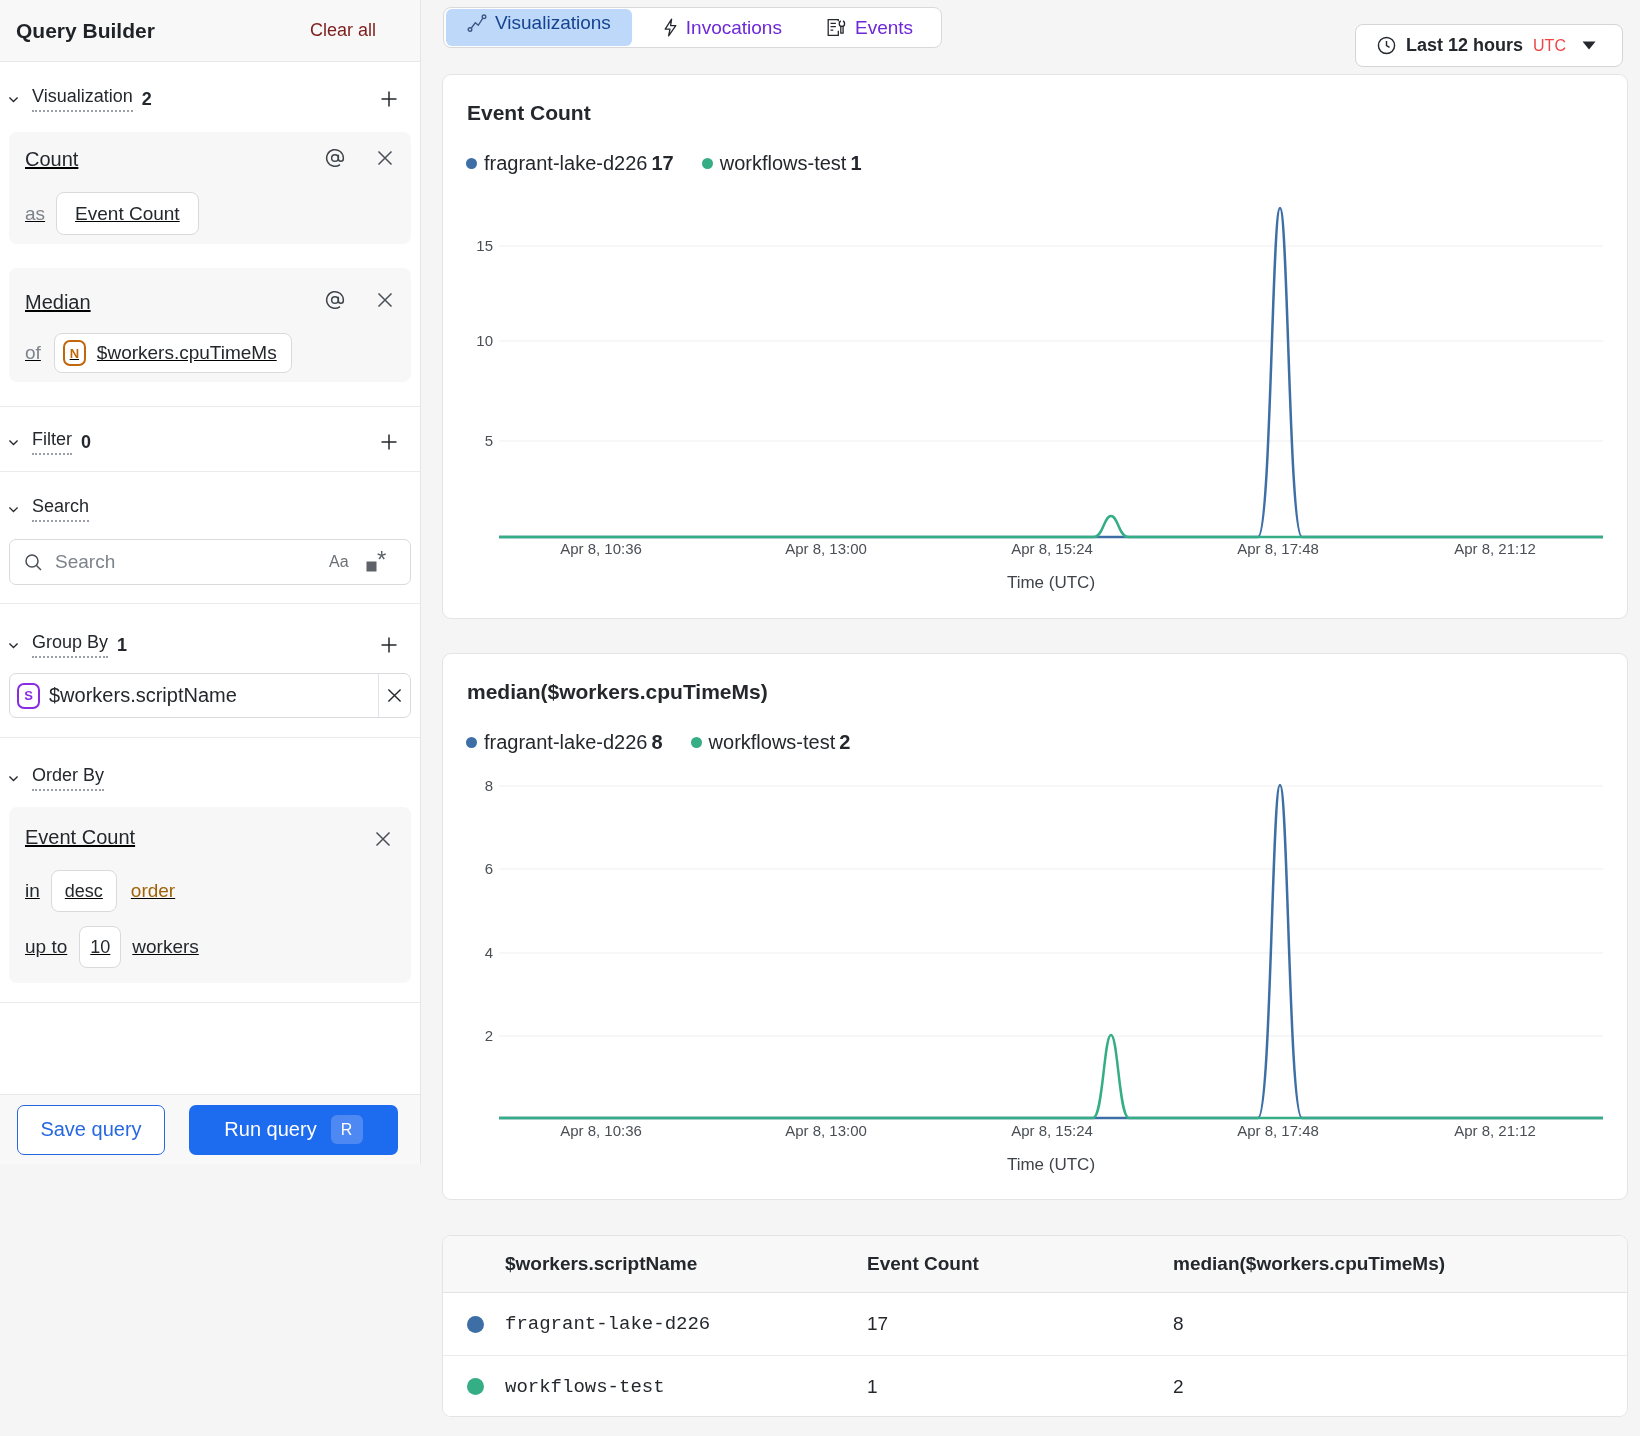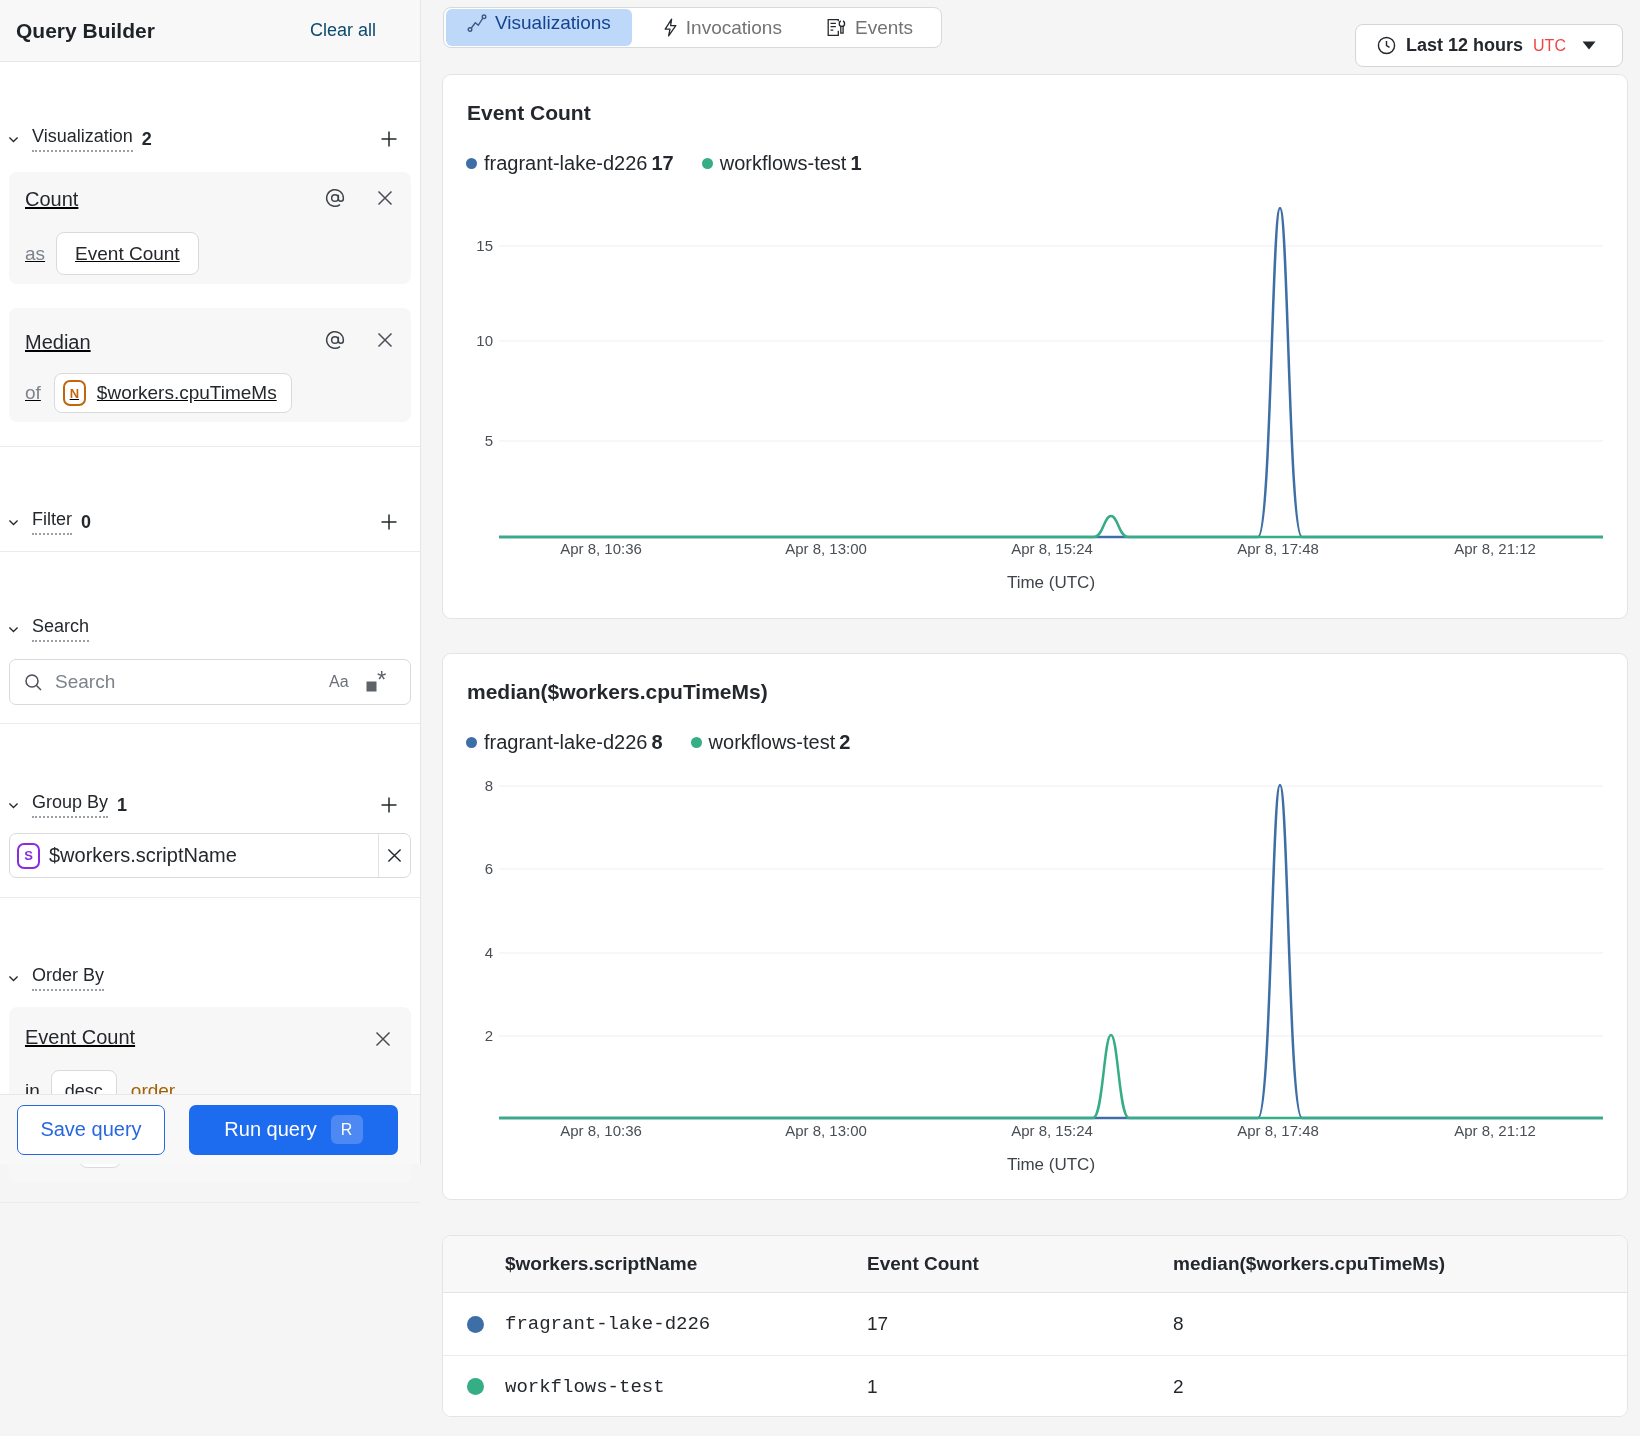--- a/index.html
+++ b/index.html
@@ -2,22 +2,22 @@
 <html><head>
 <meta charset="utf-8">
 <style>
 * { margin:0; padding:0; box-sizing:border-box; }
 html,body { width:1640px; height:1436px; font-family:"Liberation Sans", sans-serif; background:#f5f5f6; overflow:hidden; }
 .root { display:flex; width:1640px; height:1164px; }
 
 aside { width:421px; background:#fff; border-right:1px solid #e5e6e8; position:relative; flex:none; }
 .sb-head { height:62px; background:#f8f8f9; border-bottom:1px solid #e8e8ea; display:flex; align-items:center; justify-content:space-between; padding:0 44px 0 16px; }
 .sb-head h1 { font-size:21px; font-weight:bold; color:#1f2328; letter-spacing:0; }
-.clear { color:#0c4a6e; font-size:18px; }
-.sec-h { display:flex; align-items:center; padding:0 22px 0 7px; height:30px; position:relative;margin-top:40px; }
+.clear { color:#7f1d1d; font-size:18px; }
+.sec-h { display:flex; align-items:center; padding:0 22px 0 7px; height:30px; position:relative; }
 .chev { width:13px; height:13px; margin-right:12px; flex:none; }
 .sec-title { font-size:18px; color:#24282d; border-bottom:2px dotted #9ba0a6; padding-bottom:4px; line-height:20px; }
 .sec-count { font-size:18px; font-weight:bold; color:#24282d; margin-left:9px; }
 .plus { margin-left:auto; width:18px; height:18px; }
 .card { background:#f7f7f8; border-radius:8px; margin:0 9px; padding:16px; position:relative;text-decoration:underline; }
 .card-title { font-size:20px; color:#24282d; }
 .card-icons { position:absolute; top:16px; right:18px; display:flex; align-items:center; gap:32px; }
 .inlinerow { display:flex; align-items:center; margin-top:21px; }
 .lbl { font-size:19px; color:#7d838a; }
 .wbox { background:#fff; border:1px solid #d9dadd; border-radius:8px; font-size:19px; color:#24282d; display:flex; align-items:center; }
@@ -29,21 +29,21 @@
 .badge.s { color:#8a2be2; border-color:#8a2be2; }
 .badge.n { color:#c0660b; border-color:#c0660b; }
 .chip-x { width:32px; align-self:stretch; border-left:1px solid #e3e3e6; display:flex; align-items:center; justify-content:center; margin-left:auto; }
 .sb-foot { position:absolute; bottom:0; left:0; width:420px; height:70px; background:#f8f8f9; border-top:1px solid #e8e8ea; display:flex; align-items:center; padding:0 22px 0 17px; gap:24px; }
 .btn-save { width:148px; height:50px; border:1px solid #2767e0; border-radius:7px; background:#fff; color:#2767e0; font-size:20px; display:flex; align-items:center; justify-content:center; }
 .btn-run { flex:1; height:50px; border-radius:7px; background:#1d6bef; color:#fff; font-size:20px; display:flex; align-items:center; justify-content:center; gap:14px; }
 .kbd { background:#4e88f2; border-radius:6px; width:32px; height:29px; display:flex; align-items:center; justify-content:center; font-size:16px; color:#fff; }
 
 main { flex:1; background:#f5f5f6; position:relative; }
 .tabbar { position:absolute; left:22px; top:7px; height:41px; background:#fff; border:1px solid #d8d9dc; border-radius:8px; display:flex; align-items:center; padding:0 2px; }
-.tab { display:flex; align-items:center; font-size:19px; color:#737373; height:37px; border-radius:6px; }
+.tab { display:flex; align-items:center; font-size:19px; color:#6d28d9; height:37px; border-radius:6px; }
 .tab svg { margin-right:8px; }
 .tab.t2 { padding:0 28px 0 31px; }
 .tab.t3 { padding:0 26px 0 16px; }
 .tab.active { background:#bed8fa; color:#15448f; padding:0 21px 9px 21px; }
 .timebtn { position:absolute; right:17px; top:6px; width:268px; height:43px; background:#fff; border:1px solid #d4d5d8; border-radius:8px; display:flex; align-items:center; padding-left:21px; gap:10px;margin-top:18px; }
 .timebtn b { font-size:18px; color:#24282d; font-weight:bold; }
 .timebtn .utc { font-size:16px; color:#ef4444; }
 .panel { position:absolute; left:21px; width:1186px; background:#fff; border:1px solid #e4e4e7; border-radius:9px; }
 .ctitle { position:absolute; left:24px; top:26px; font-size:21px; font-weight:bold; color:#24282d; }
 .legend { position:absolute; left:23px; top:77px; display:flex; align-items:center; font-size:20px; color:#24282d; }

